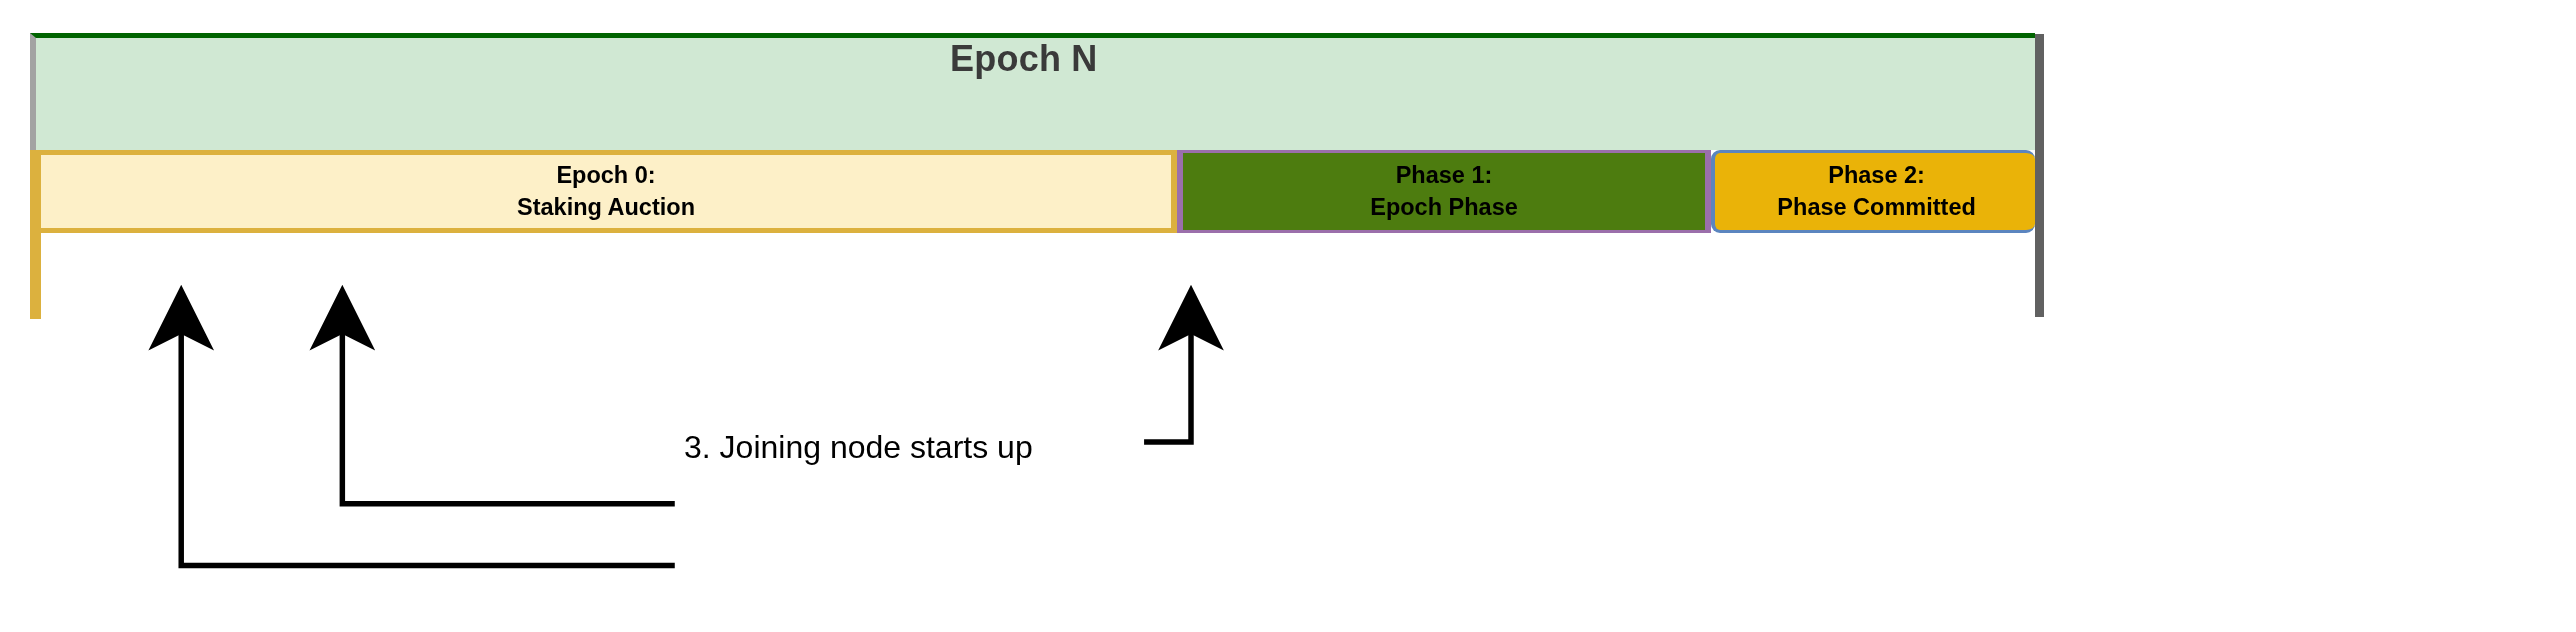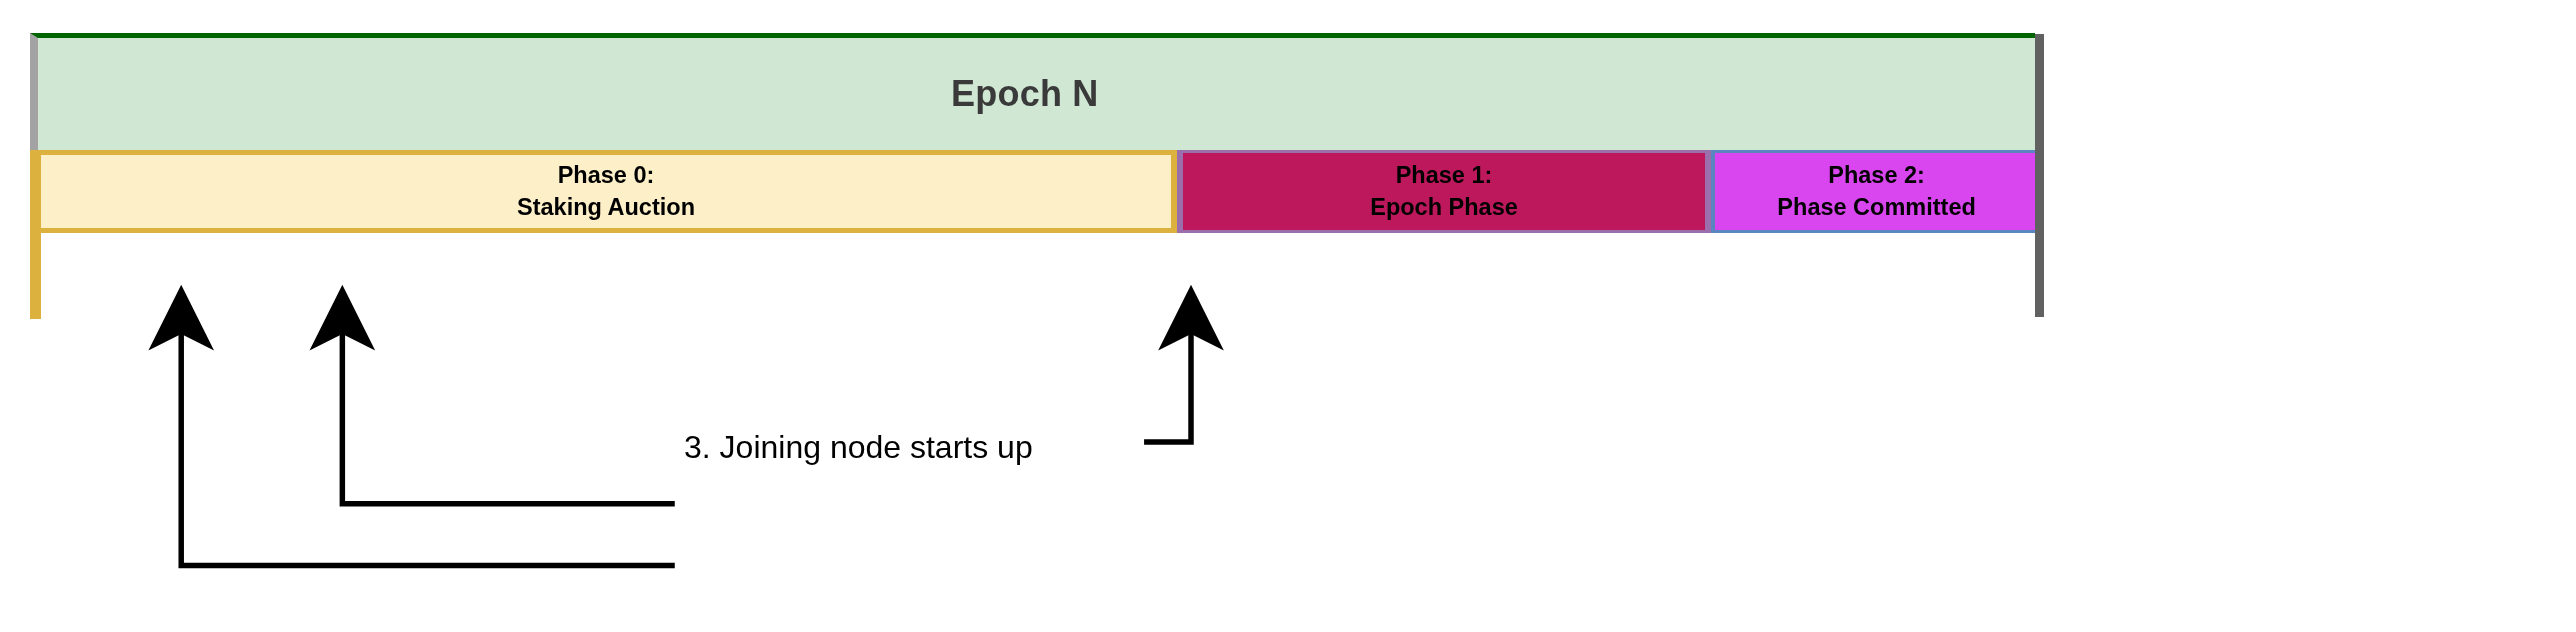--- a/index.html
+++ b/index.html
@@ -23,23 +23,22 @@
   
   .epoch-n {
     position: absolute;
     left: 30px;
     top: 33px;
     width: 2005px;
     height: 117px;
     box-sizing: border-box;
     background: #d0e8d3;
     border-top: 5.5px solid #006400;
-    border-left: 8px solid #a3a3a3;
+    border-left: 6px solid #a3a3a3;
     display: flex;
-    align-items: center;
     justify-content: center;
   }
   .epoch-n-label {
     font-size: 36px;
     font-weight: bold;
     color: #3a3a3a;
     letter-spacing: 0.2px;
     transform: translateX(-11.7px);
   }
 
@@ -97,34 +96,35 @@
     width: 1147px;
     background: #fdf0c8;
     border-top: 5.5px solid #dcb13e;
     border-bottom: 5.5px solid #dcb13e;
     border-left: 11px solid #dcb13e;
     border-right: 6.3px solid #dcb13e;
   }
   .phase-1 {
     left: 1177px;
     width: 534px;
-    background: #be185d;
+    background: #4d7c0f;
     border-top: 3.9px solid #9b6fab;
     border-bottom: 3.9px solid #9b6fab;
     border-left: 6.3px solid #9b6fab;
     border-right: 6.3px solid #9b6fab;
   }
   .phase-2 {
     left: 1711px;
     width: 324px;
-    background: #d946ef;
+    background: #eab308;
     border-top: 3.9px solid #5b85bf;
     border-bottom: 3.9px solid #5b85bf;
     border-left: 4.7px solid #5b85bf;
     border-right: 0;
+    border-radius: 9px;
   }
   .phase-2 .phase-line {
     transform: translateX(1.6px);
   }
 
   
   .gold-spine {
     position: absolute;
     left: 30px;
     top: 233px;
@@ -160,21 +160,21 @@
 <div id="stage">
 
   <div class="epoch-n">
     <span class="epoch-n-label">Epoch N</span>
   </div>
 
   <div class="epoch-divider"></div>
 
 
   <div class="phase phase-0">
-    <span class="phase-line">Phase 0:</span>
+    <span class="phase-line">Epoch 0:</span>
     <span class="phase-line">Staking Auction</span>
   </div>
 
   <div class="phase phase-1">
     <span class="phase-line">Phase 1:</span>
     <span class="phase-line">Epoch Phase</span>
   </div>
 
   <div class="phase phase-2">
     <span class="phase-line">Phase 2:</span>

